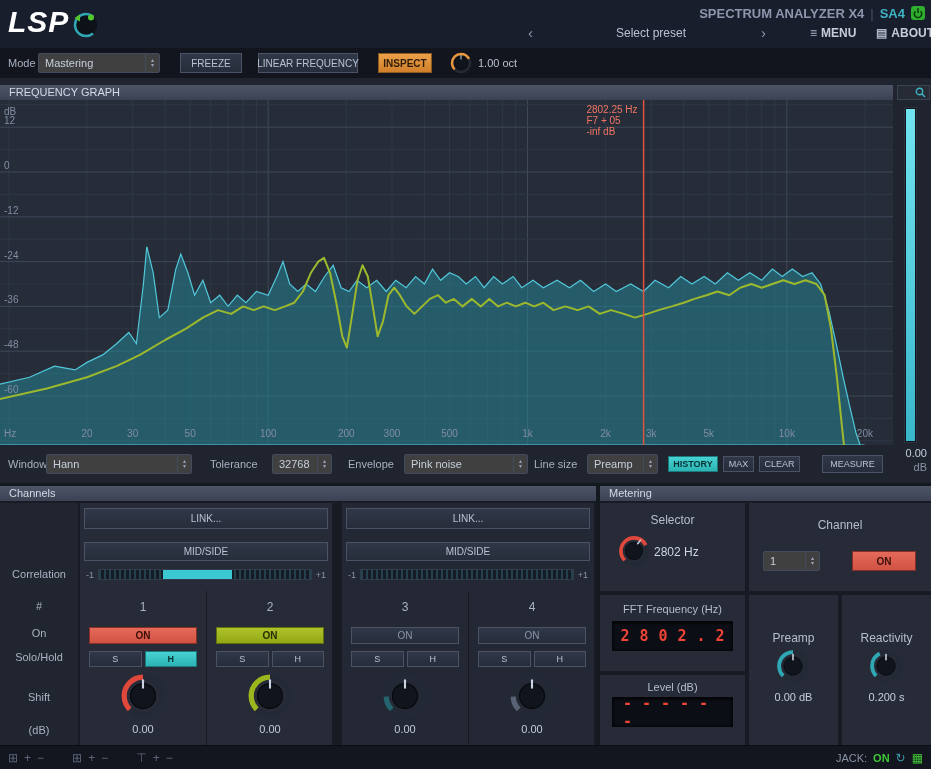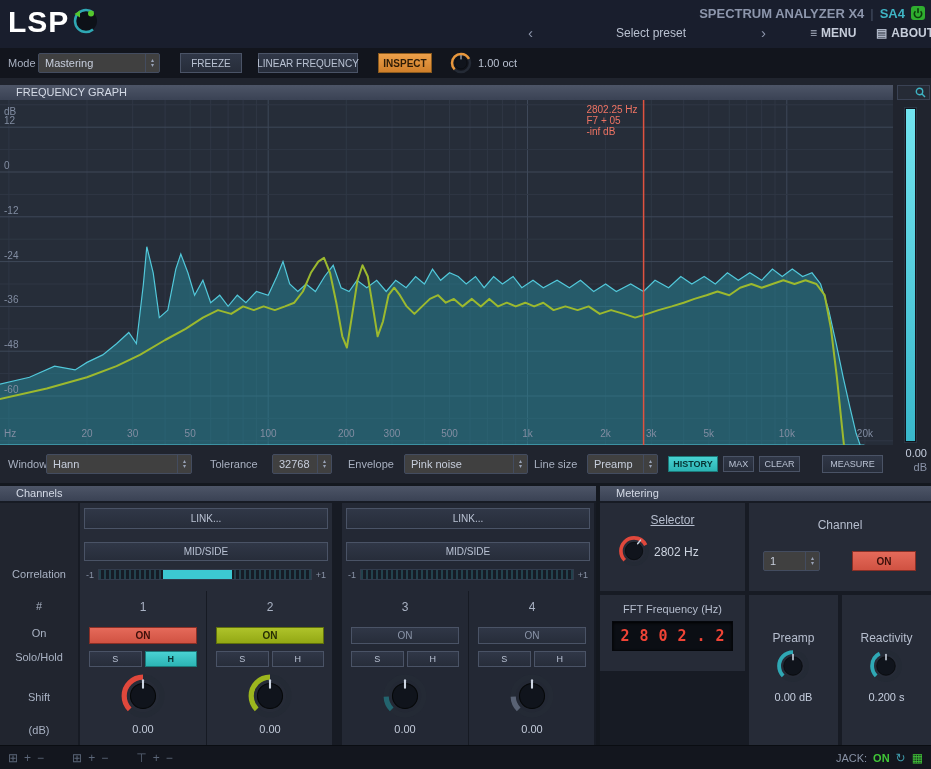--- a/index.html
+++ b/index.html
@@ -31,21 +31,21 @@
   .btn.sm{font-size:9px;}
 
   .sel{display:flex;align-items:stretch;background:#404040;border:1px solid #434c5f;border-radius:2px;
        color:#c7cedc;font-size:11px;box-sizing:border-box;}
   .sel-val{flex:1;display:flex;align-items:center;padding-left:6px;white-space:nowrap;overflow:hidden;}
   .spin{width:13px;border-left:1px solid #434c5f;display:flex;flex-direction:column;align-items:center;
         justify-content:center;color:#98a2b6;font-size:6px;line-height:5px;}
   .spin i{font-style:normal;}
 
   .phead{background:linear-gradient(#4d5567,#3a4254);color:#d4dae6;font-size:11px;line-height:15px;
-         height:15px;padding-left:16px;box-sizing:border-box;}
+         height:15px;padding-left:9px;box-sizing:border-box;}
 
   
   .graphsec{position:absolute;left:0;top:85px;width:931px;height:360px;}
   .plot{position:absolute;left:0;top:15px;width:893px;height:345px;background:#262d39;overflow:hidden;}
   .ftick,.dtick{position:absolute;color:#828da2;font-size:10px;line-height:11px;}
   .readout{position:absolute;top:4px;color:#ef7464;font-size:10px;line-height:11px;}
   .magbox{position:absolute;left:897px;top:0;width:33px;height:15px;background:#262b36;border:1px solid #3a4254;
           box-sizing:border-box;display:flex;align-items:center;justify-content:flex-end;padding-right:3px;}
   .meter-frame{position:absolute;left:904px;top:22px;width:13px;height:336px;background:#10141c;border:1px solid #2a3442;box-sizing:border-box;}
   .meter-fill{position:absolute;left:1px;right:1px;top:1px;bottom:1px;background:linear-gradient(180deg,#72e4f0,#39b7cb);}
@@ -102,21 +102,21 @@
   .sb-right{display:flex;align-items:center;gap:6px;font-size:11px;}
   .jacklbl{color:#8791a4;}
   .jackon{color:#41c837;font-weight:bold;}
 </style>
 </head>
 <body>
 
 <div class="app">
 
   <div class="topbar">
-    <div class="abs" style="left:8px;top:5px;display:flex;align-items:flex-start;">
+    <div class="abs" style="left:8px;top:5px;display:flex;align-items:flex-end;font-style:italic;">
       <span class="logo-text">LSP</span>
       <svg class="abs" style="position:static;margin-left:3px;margin-top:2px;" width="28" height="28" viewBox="0 0 28 28">
         <circle cx="14" cy="14" r="11" fill="#0d1118" stroke="#2fa8b4" stroke-width="2.5" pathLength="100" stroke-dasharray="72 28" stroke-dashoffset="-14"></circle>
         <circle cx="19" cy="6.5" r="3" fill="#55c82d"></circle>
         <path d="M2.5 7 L8 3.5 L8 10.5 Z" fill="#55c82d"></path>
       </svg>
     </div>
     <div class="abs" style="right:6px;top:5px;height:16px;display:flex;align-items:center;gap:6px;">
       <span class="app-title">SPECTRUM ANALYZER X4</span>
       <span class="title-sep">|</span>
@@ -372,21 +372,21 @@
           <line class="kptr" x1="22" y1="14" x2="22" y2="7"></line>
       </svg>
       <span class="chval" style="top:132px;">0.00</span>
     </div>
   </div>
 
   <div class="mtsec">
     <div class="phead">Metering</div>
 
     <div class="block" style="left:0;top:17px;width:145px;height:88px;">
-      <span class="mlabel" style="top:10px;text-decoration:underline;">Selector</span>
+      <span class="mlabel" style="top:10px;">Selector</span>
       <svg class="abs knob arc55 red" style="left:18px;top:32px;" width="32" height="32" viewBox="0 0 44 44">
         <circle class="kbg" cx="22" cy="22" r="18"></circle>
           <circle class="kval" cx="22" cy="22" r="18" pathLength="100"></circle>
         <circle class="kcap" cx="22" cy="22" r="12"></circle>
           <line class="kptr" x1="27" y1="12" x2="31" y2="7"></line>
       </svg>
       <span class="abs" style="left:54px;top:42px;font-size:12px;color:#cdd4e0;">2802 Hz</span>
     </div>
 
     <div class="block" style="left:149px;top:17px;width:182px;height:88px;">
@@ -399,20 +399,24 @@
           </span>
       </div>
       <div class="abs btn redon" style="left:103px;top:48px;width:64px;height:20px;">ON</div>
     </div>
 
     <div class="block" style="left:0;top:109px;width:145px;height:76px;">
       <span class="mlabel sm2" style="top:8px;">FFT Frequency (Hz)</span>
       <div class="abs lcd" style="left:12px;top:26px;width:121px;height:30px;">2802.2</div>
     </div>
 
+    <div class="block" style="left:0;top:189px;width:145px;height:70px;">
+      <span class="mlabel sm2" style="top:6px;">Level (dB)</span>
+      <div class="abs lcd" style="left:12px;top:22px;width:121px;height:30px;">------</div>
+    </div>
 
     <div class="block" style="left:149px;top:109px;width:89px;height:150px;">
       <span class="mlabel" style="top:36px;">Preamp</span>
       <svg class="abs knob arc375 teal" style="left:27px;top:54px;" width="34" height="34" viewBox="0 0 44 44">
         <circle class="kbg" cx="22" cy="22" r="18"></circle>
           <circle class="kval" cx="22" cy="22" r="18" pathLength="100"></circle>
         <circle class="kcap" cx="22" cy="22" r="12"></circle>
           <line class="kptr" x1="22" y1="14" x2="22" y2="7"></line>
       </svg>
       <span class="mval" style="top:96px;">0.00 dB</span>

